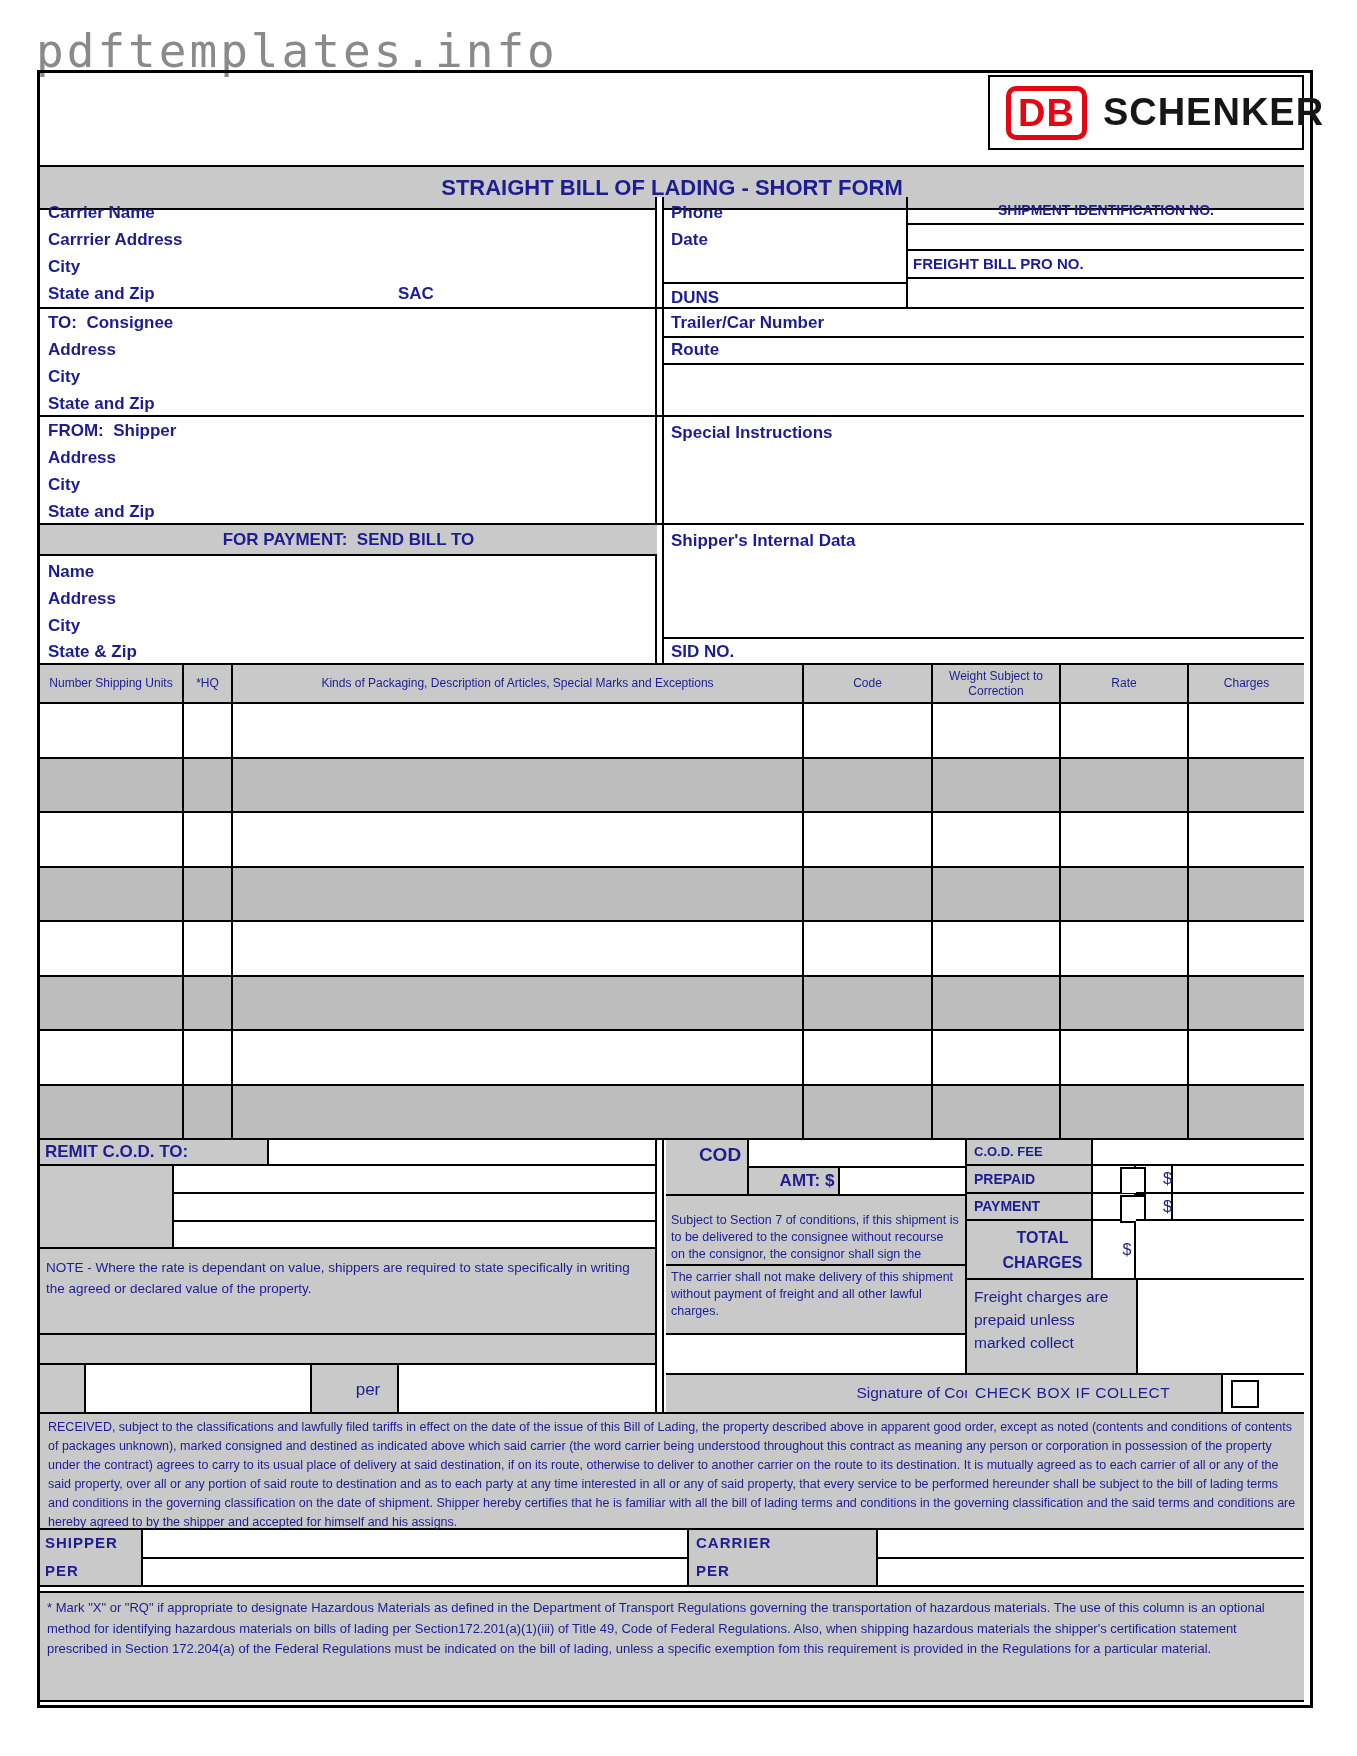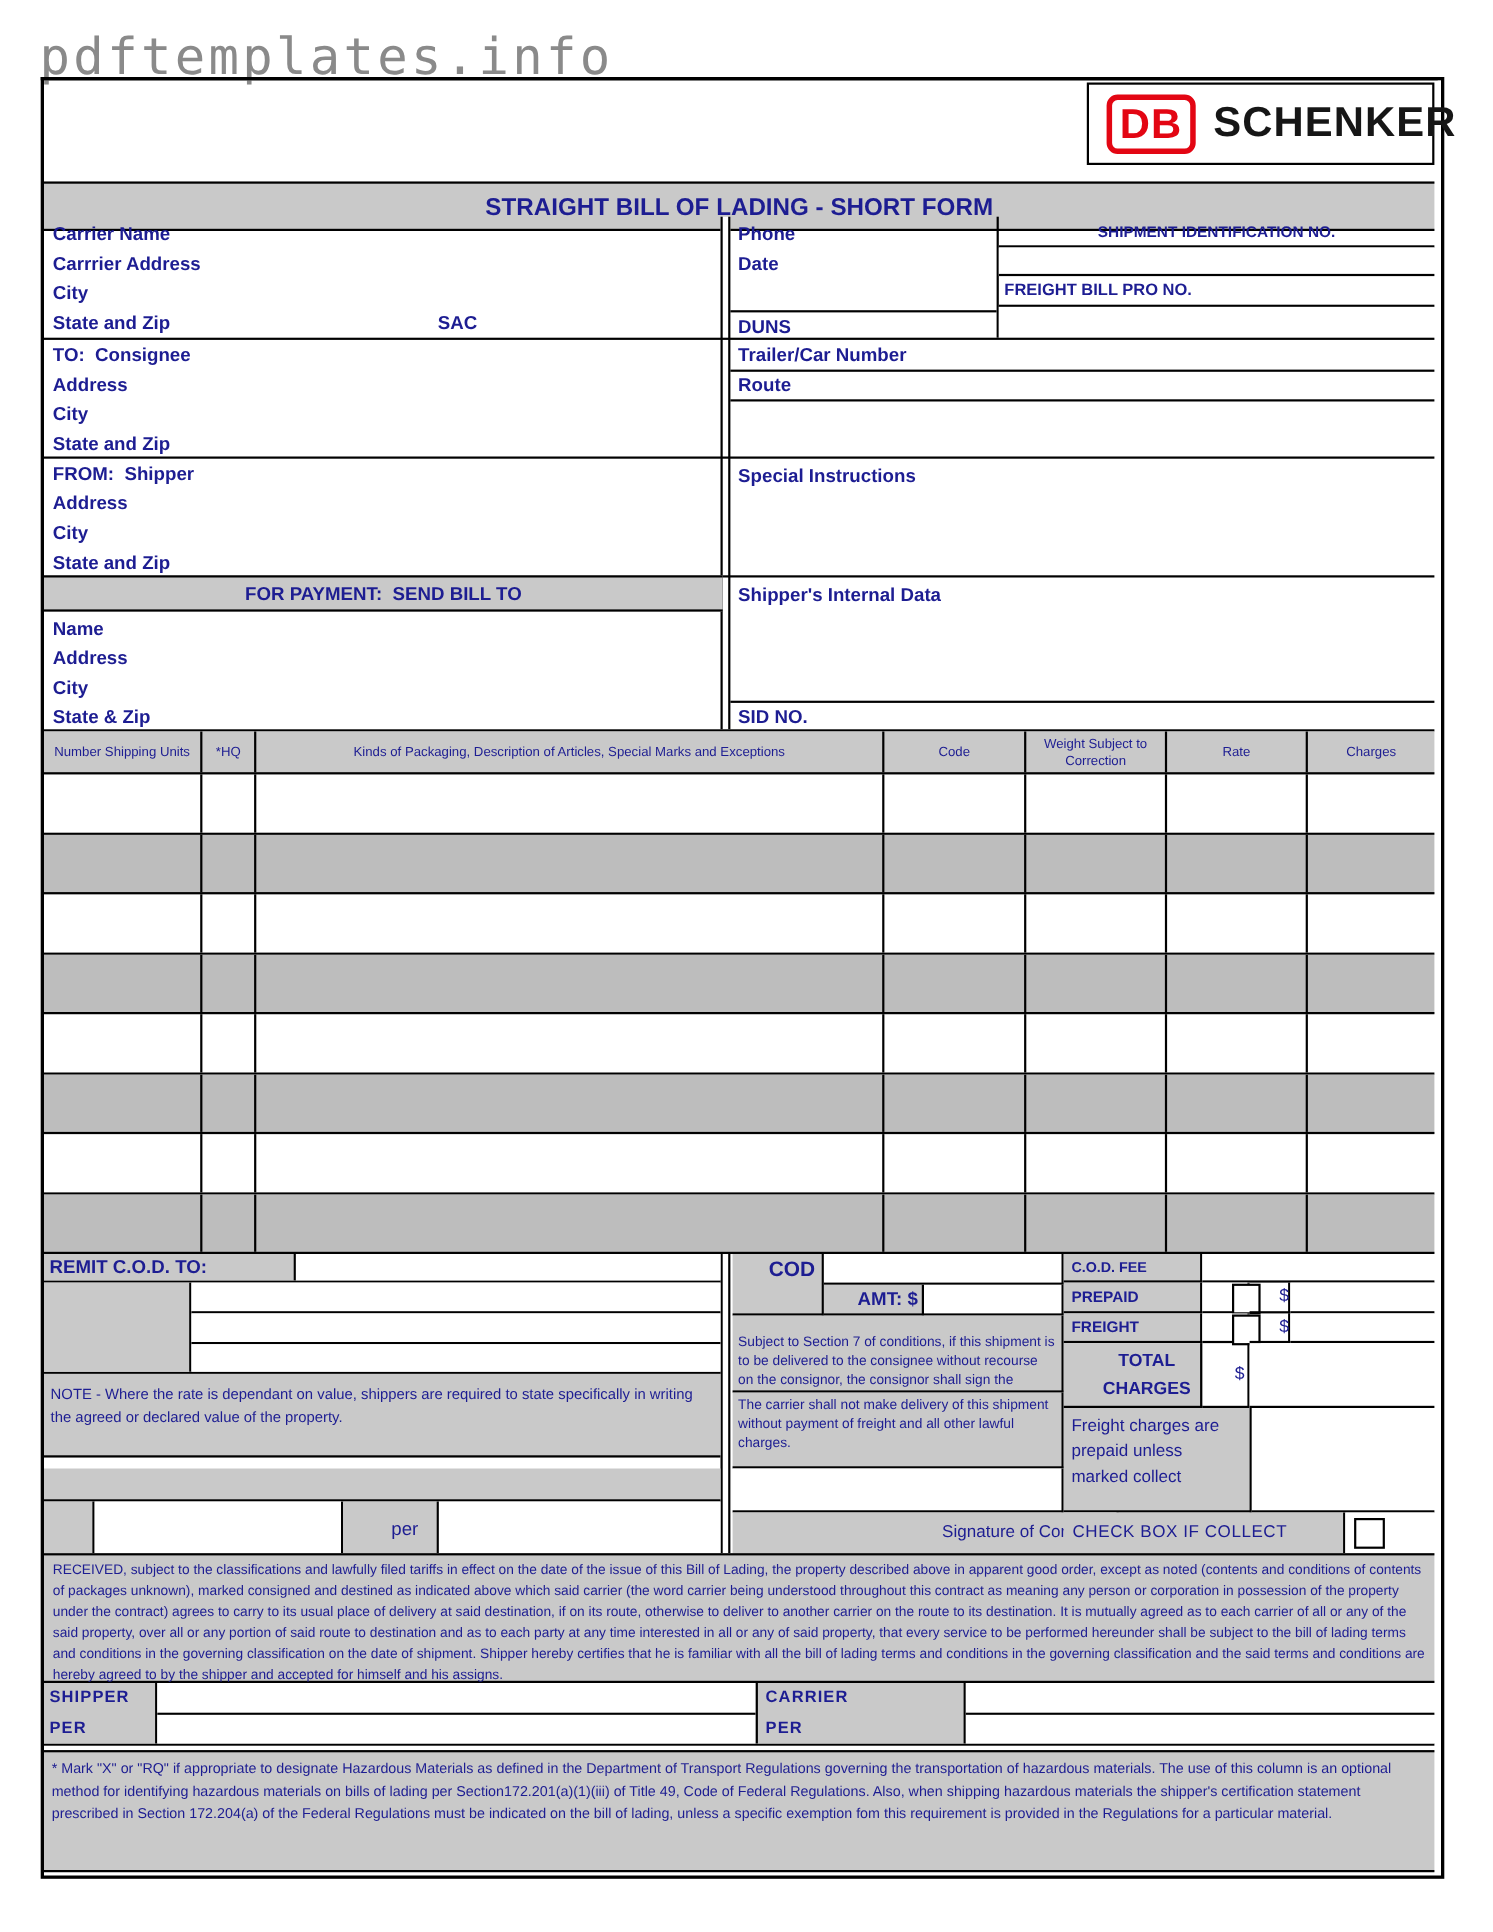--- a/index.html
+++ b/index.html
@@ -208,21 +208,21 @@
       <div style="flex:1;background:#fff;"></div>
     </div>
     <div class="abs bb" style="left:0;top:1093px;width:615px;height:83px;display:flex;">
       <div class="gray br" style="width:134px;box-sizing:border-box;"></div>
       <div style="flex:1;display:flex;flex-direction:column;">
         <div class="bb" style="height:28px;background:#fff;box-sizing:border-box;"></div>
         <div class="bb" style="height:28px;background:#fff;box-sizing:border-box;"></div>
         <div style="flex:1;background:#fff;"></div>
       </div>
     </div>
-    <div class="abs gray bb" style="left:0;top:1176px;width:615px;height:76px;">
+    <div class="abs gray bb" style="left:0;top:1176px;width:615px;height:86px;">
       <div class="nvy" style="font-size:13.5px;line-height:21px;padding:8px 6px;width:585px;">NOTE - Where the rate is dependant on value, shippers are required to state specifically in writing the agreed or declared value of the property.</div>
     </div>
     <div class="abs gray bb" style="left:0;top:1262px;width:615px;height:30px;"></div>
     <div class="abs" style="left:0;top:1292px;width:615px;height:47px;display:flex;">
       <div class="gray br" style="width:46px;box-sizing:border-box;"></div>
       <div class="br" style="width:226px;background:#fff;box-sizing:border-box;"></div>
       <div class="gray br ctr nvy" style="width:87px;font-size:17px;line-height:50px;box-sizing:border-box;">per</div>
       <div style="flex:1;background:#fff;"></div>
     </div>
 
@@ -239,21 +239,21 @@
       <div class="abs gray br bb nvy b" style="left:301px;top:0;width:126px;height:26px;font-size:13px;line-height:24px;padding-left:7px;">C.O.D. FEE</div>
       <div class="abs bb" style="left:427px;top:0;width:211px;height:26px;background:#fff;"></div>
 
       <div class="abs gray br bb nvy b" style="left:301px;top:26px;width:126px;height:28px;font-size:14px;line-height:26px;padding-left:7px;">PREPAID</div>
       <div class="abs br bb" style="left:427px;top:26px;width:43px;height:28px;background:#fff;">
         <div class="cb-box" style="margin:1px auto 0;"></div>
       </div>
       <div class="abs br bb ctr nvy" style="left:470px;top:26px;width:37px;height:28px;font-size:16px;line-height:26px;">$</div>
       <div class="abs bb" style="left:507px;top:26px;width:131px;height:28px;background:#fff;"></div>
 
-      <div class="abs gray br bb nvy b" style="left:301px;top:54px;width:126px;height:27px;font-size:14px;line-height:25px;padding-left:7px;">FREIGHT</div>
+      <div class="abs gray br bb nvy b" style="left:301px;top:54px;width:126px;height:27px;font-size:14px;line-height:25px;padding-left:7px;">PAYMENT</div>
       <div class="abs br bb" style="left:427px;top:54px;width:43px;height:27px;background:#fff;">
         <div class="cb-box" style="margin:1px auto 0;"></div>
       </div>
       <div class="abs br bb ctr nvy" style="left:470px;top:54px;width:37px;height:27px;font-size:16px;line-height:25px;">$</div>
       <div class="abs bb" style="left:507px;top:54px;width:131px;height:27px;background:#fff;"></div>
 
       <div class="abs gray br bb ctr nvy b" style="left:301px;top:81px;width:126px;height:59px;font-size:16px;line-height:25px;padding-top:4px;">
         <div>TOTAL</div>
         <div>CHARGES</div>
       </div>

